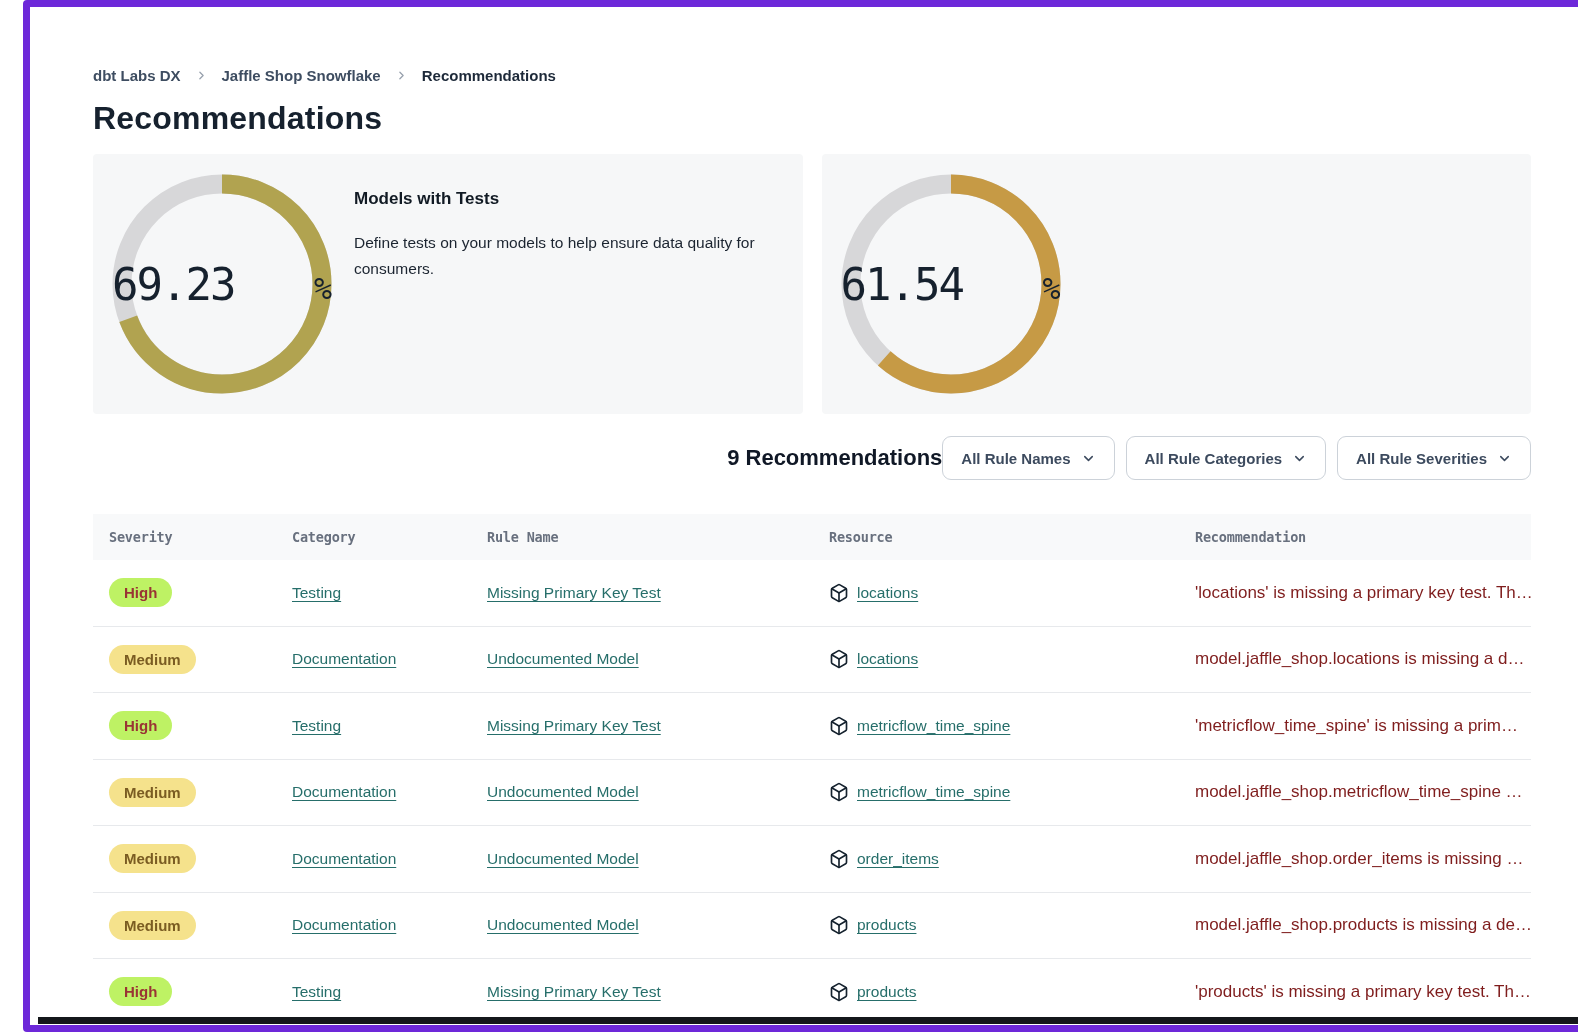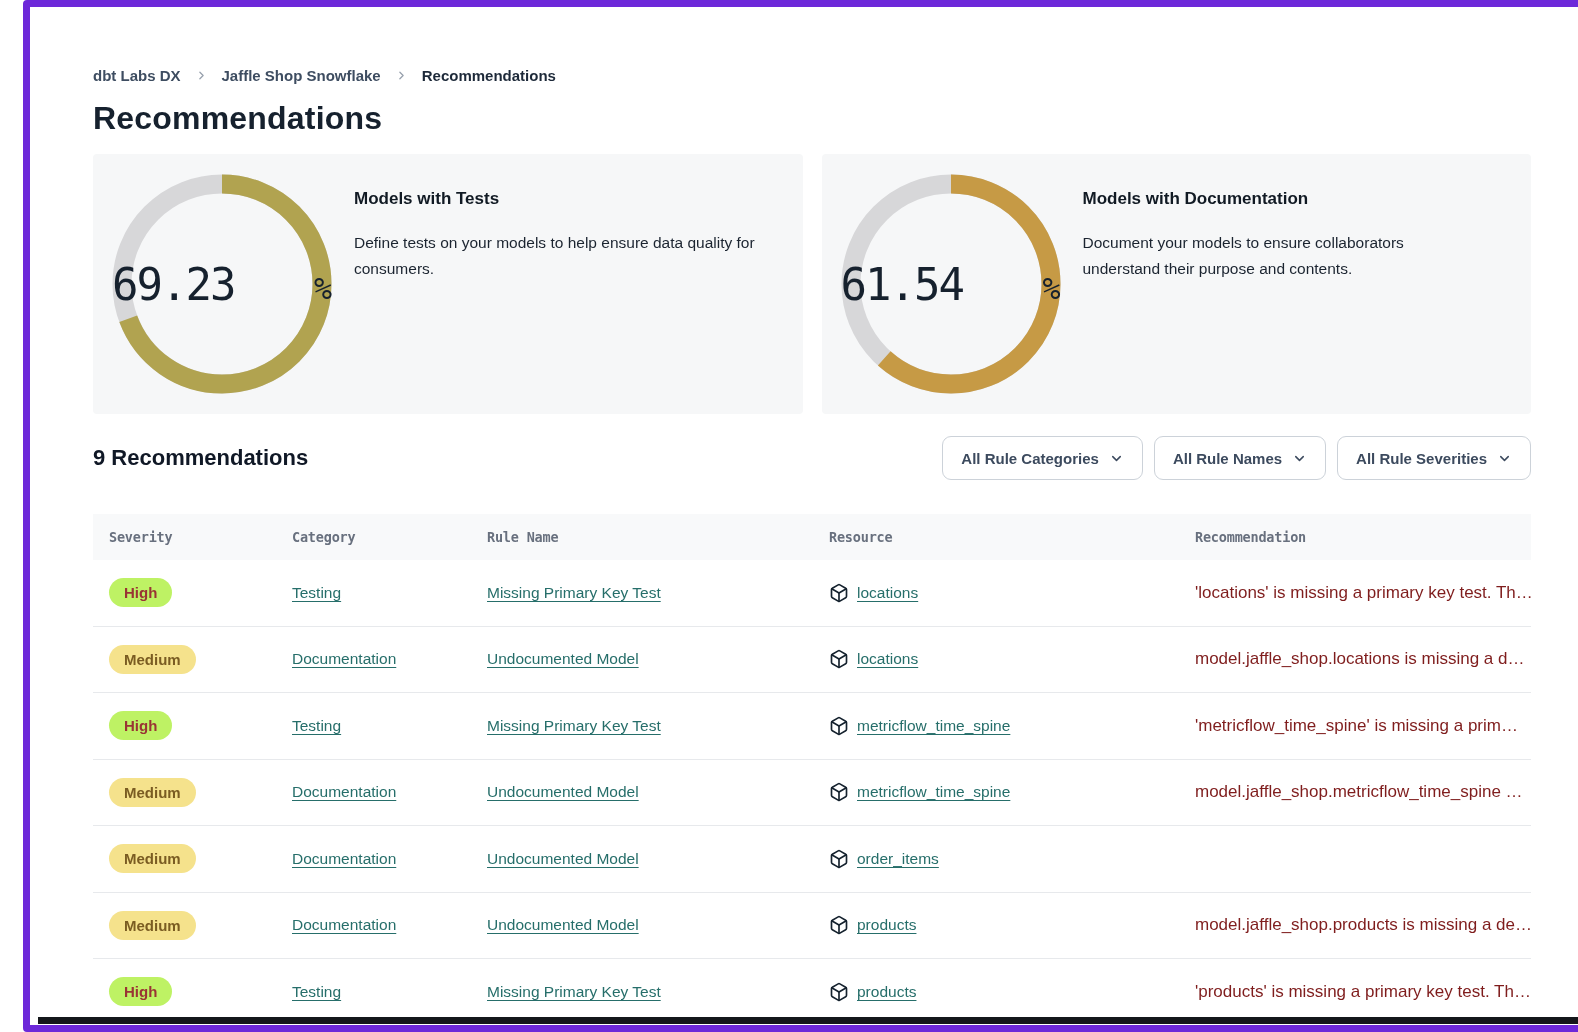--- a/index.html
+++ b/index.html
@@ -60,21 +60,21 @@
   .card-desc {
     margin-top: 21px;
     font-size: 15.5px; color: #1b2430; line-height: 1.68;
     max-width: 452px;
   }
   .card:nth-child(2) .card-desc { max-width: 372px; }
 
   
   .list-header {
     margin-top: 22px;
-    display: flex; align-items: center; justify-content: space-between;
+    display: flex; align-items: center; justify-content: flex-end;
   }
   .rec-count { font-size: 22px; font-weight: 700; color: #101826; }
   .filters { display: flex; gap: 11px; }
   .filter-btn {
     display: flex; align-items: center; gap: 10px;
     height: 44px; padding: 0 18px;
     background: #ffffff;
     border: 1px solid #ccd2d9; border-radius: 9px;
     font-family: inherit;
     font-size: 15px; font-weight: 600; color: #3c4a5e;
@@ -180,40 +180,36 @@
         <div class="donut-wrap">
           <svg width="220" height="220" viewBox="0 0 220 220">
             <circle class="donut-track" cx="110" cy="110" r="100" fill="none" stroke-width="19" stroke="#d7d7d9"></circle>
             <circle class="donut-progress" cx="110" cy="110" r="100" fill="none" stroke-width="19" transform="rotate(-90 110 110)" stroke="#c69a45" stroke-dasharray="386.66722380383175 628.3185307179587"></circle>
           </svg>
           <div class="donut-pct">
             <span class="pct-num">61.54</span>
               <span class="pct-sign">%</span>
           </div>
         </div>
-        <div class="card-text">
-          <div class="card-title">Models with Documentation</div>
-          <div class="card-desc">Document your models to ensure collaborators understand their purpose and contents.</div>
-        </div>
       </div>
     </div>
 
     <div class="list-header">
       <div class="rec-count">9 Recommendations</div>
       <div class="filters">
         <button class="filter-btn">
-          <span>All Rule Categories</span>
+          <span>All Rule Names</span>
           <span>
             <svg width="15" height="15" viewBox="0 0 24 24" fill="none" stroke="#3c4a5e" stroke-width="2.4" stroke-linecap="round" stroke-linejoin="round">
                 <polyline points="6 9 12 15 18 9"></polyline>
               </svg>
           </span>
         </button>
         <button class="filter-btn">
-          <span>All Rule Names</span>
+          <span>All Rule Categories</span>
           <span>
             <svg width="15" height="15" viewBox="0 0 24 24" fill="none" stroke="#3c4a5e" stroke-width="2.4" stroke-linecap="round" stroke-linejoin="round">
                 <polyline points="6 9 12 15 18 9"></polyline>
               </svg>
           </span>
         </button>
         <button class="filter-btn">
           <span>All Rule Severities</span>
           <span>
             <svg width="15" height="15" viewBox="0 0 24 24" fill="none" stroke="#3c4a5e" stroke-width="2.4" stroke-linecap="round" stroke-linejoin="round">
@@ -346,20 +342,23 @@
     <div class="cell cell-resource">
       <span class="cube-icon">
         <svg width="20" height="20" viewBox="0 0 24 24" fill="none" stroke="currentColor" stroke-width="2" stroke-linecap="round" stroke-linejoin="round">
                   <path d="M21 16V8a2 2 0 0 0-1-1.73l-7-4a2 2 0 0 0-2 0l-7 4A2 2 0 0 0 3 8v8a2 2 0 0 0 1 1.73l7 4a2 2 0 0 0 2 0l7-4A2 2 0 0 0 21 16z"></path>
                   <polyline points="3.27 6.96 12 12.01 20.73 6.96"></polyline>
                   <line x1="12" y1="22.08" x2="12" y2="12"></line>
                 </svg>
       </span>
       <a class="tlink">order_items</a>
     </div>
+    <div class="cell">
+      <span class="rec-text">model.jaffle_shop.order_items is missing …</span>
+    </div>
   </div>
 
   <div class="trow">
     <div class="cell">
       <span class="badge badge-medium">Medium</span>
     </div>
     <div class="cell">
       <a class="tlink">Documentation</a>
     </div>
     <div class="cell">

